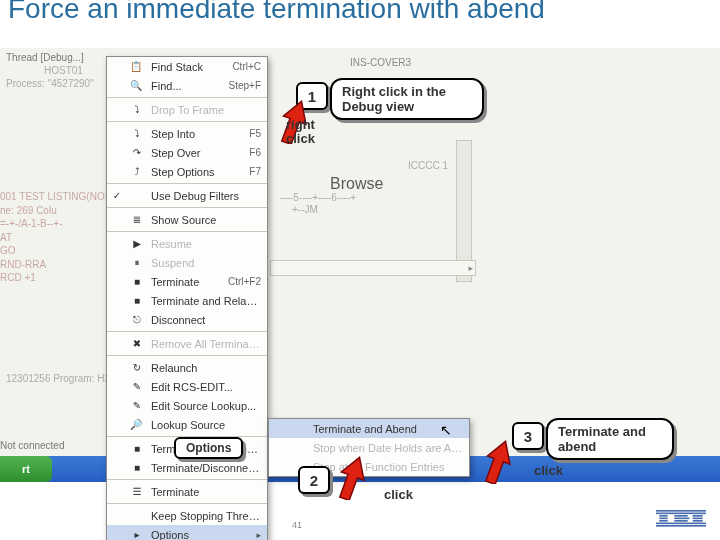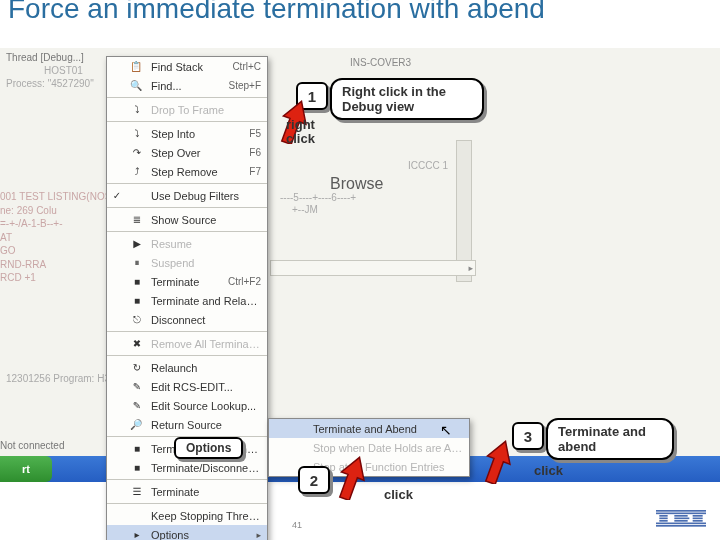--- a/index.html
+++ b/index.html
@@ -119,21 +119,21 @@
     </div>
     <div class="mi">
       <span class="chkcol"></span>
       <span class="ic" style="font-size: 10px;">↷</span>
       <span class="lbl">Step Over</span>
       <span class="sc">F6</span>
     </div>
     <div class="mi">
       <span class="chkcol"></span>
       <span class="ic" style="font-size: 10px;">⤴</span>
-      <span class="lbl">Step Remove</span>
+      <span class="lbl">Step Options</span>
       <span class="sc">F7</span>
     </div>
     <div class="mi sep"></div>
     <div class="mi">
       <span class="chkcol">✓</span>
       <span class="ic" style="font-size: 10px;"></span>
       <span class="lbl">Use Debug Filters</span>
     </div>
     <div class="mi sep"></div>
     <div class="mi">
@@ -186,21 +186,21 @@
       <span class="lbl">Edit RCS-EDIT...</span>
     </div>
     <div class="mi">
       <span class="chkcol"></span>
       <span class="ic" style="font-size: 10px;">✎</span>
       <span class="lbl">Edit Source Lookup...</span>
     </div>
     <div class="mi">
       <span class="chkcol"></span>
       <span class="ic" style="font-size: 10px;">🔎</span>
-      <span class="lbl">Return Source</span>
+      <span class="lbl">Lookup Source</span>
     </div>
     <div class="mi sep"></div>
     <div class="mi">
       <span class="chkcol"></span>
       <span class="ic" style="font-size: 10px;">■</span>
       <span class="lbl">Terminate and Remove</span>
     </div>
     <div class="mi">
       <span class="chkcol"></span>
       <span class="ic" style="font-size: 10px;">■</span>

